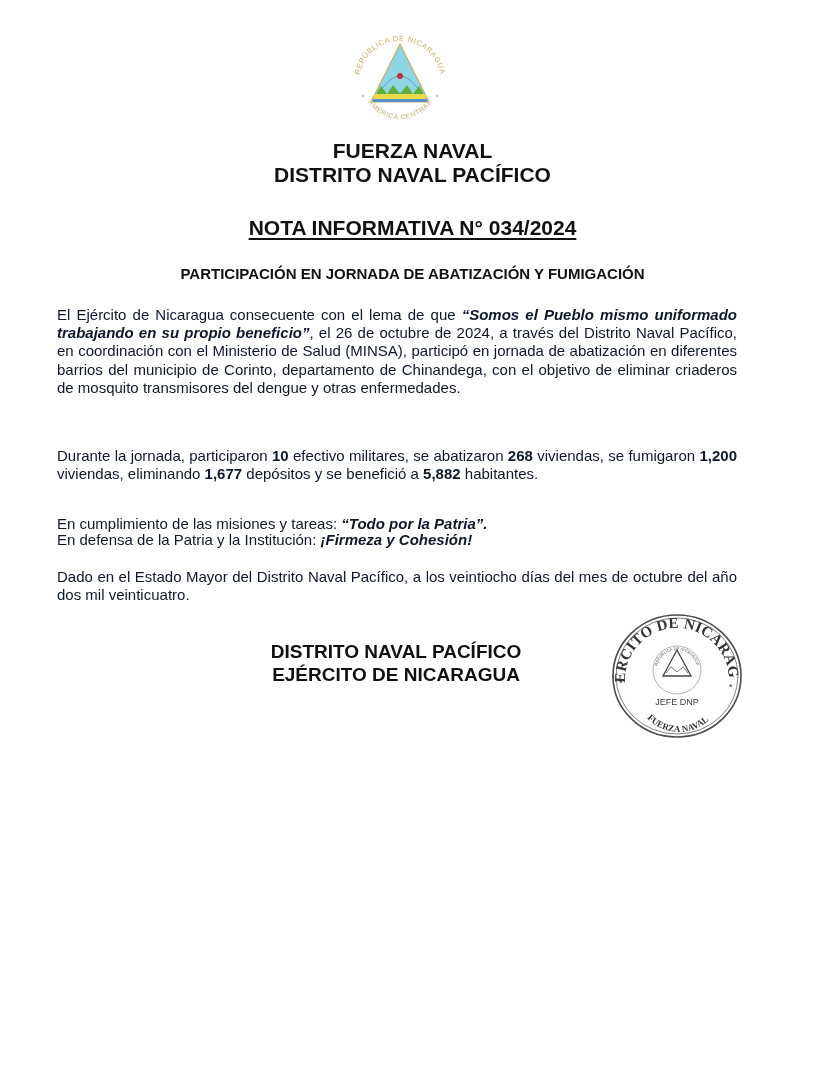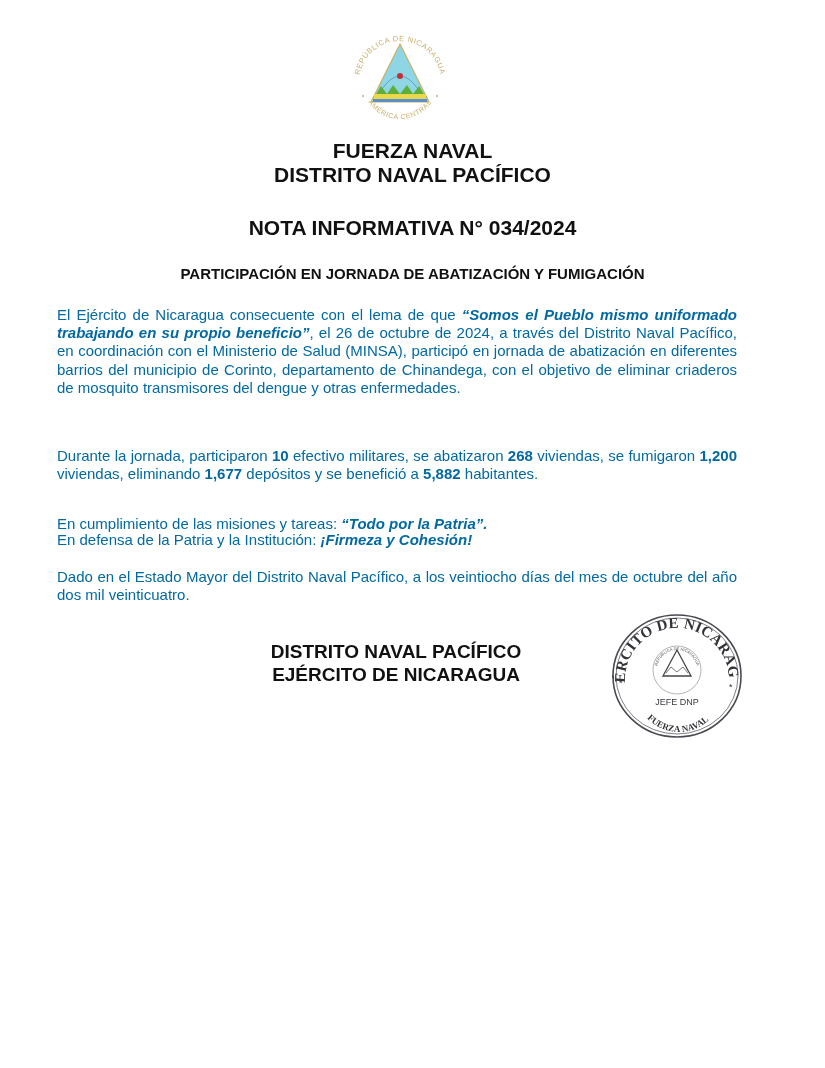--- a/index.html
+++ b/index.html
@@ -4,25 +4,25 @@
 <style>
   html, body { margin: 0; padding: 0; background: #ffffff; }
   body {
     width: 825px; height: 1068px; position: relative; overflow: hidden;
     font-family: "Liberation Sans", sans-serif; color: #111111;
   }
   .emblem { position: absolute; left: 347px; top: 30px; width: 106px; height: 96px; }
   .hdr { position: absolute; left: 0; width: 825px; text-align: center; font-weight: bold; color: #111; }
   .h1 { top: 139px; font-size: 21px; line-height: 24px; }
   .h2 { top: 216px; font-size: 21px; line-height: 24px; }
-  .h2 span { text-decoration-thickness: 2px; text-underline-offset: 3px; text-align: center; }
+  .h2 span { text-decoration: underline; text-decoration-thickness: 2px; text-underline-offset: 3px; text-align: center; }
   .h3 { top: 263px; font-size: 15px; line-height: 22px; }
   .para {
     position: absolute; left: 57px; width: 680px; font-size: 15px; line-height: 18.2px;
-    text-align: justify; color: #0369a1;
+    text-align: justify; color: #0f172a;
   }
   .p1 { top: 306px; }
   .p2 { top: 438px; margin-top: 9px; }
   .p3 { top: 494px; margin-top: 21px; }
   .p4 { top: 531px; }
   .p5 { top: 568px; }
   .bi { font-weight: bold; font-style: italic; }
   .b { font-weight: bold; }
   .sig { position: absolute; left: 240px; width: 312px; top: 640px; text-align: center;
          font-weight: bold; font-size: 19px; line-height: 23px; color: #111; }

